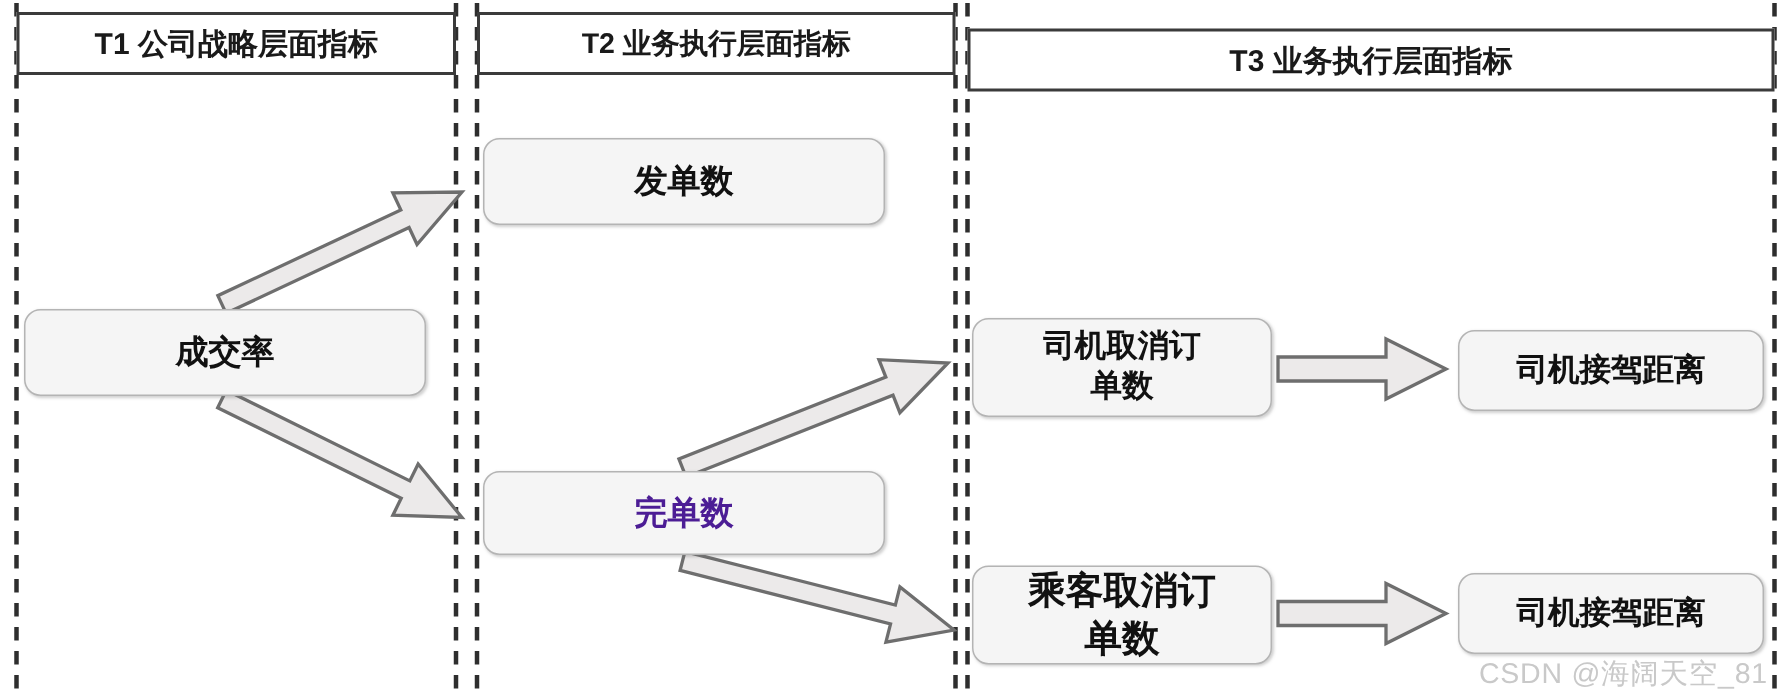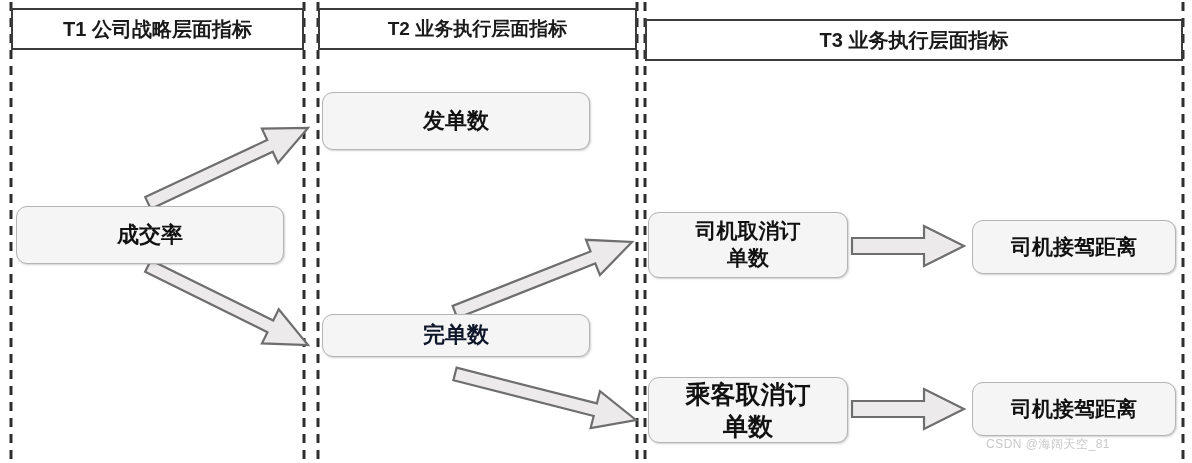--- a/index.html
+++ b/index.html
@@ -49,21 +49,21 @@
     text-align: center;
     color: #111111;
     font-weight: bold;
     line-height: 1.28;
     box-shadow: 1px 1px 2px rgba(120,120,120,0.35);
   }
   .node span { display: block; padding: 0 6px; }
   .watermark {
     position: absolute;
     color: #c9c9c9;
-    font-size: 12px;
+    font-size: 19px;
     white-space: nowrap;
     letter-spacing: 0.5px;
   }
 </style>
 </head>
 <body>
 
 <div id="stage">
 
   <svg class="layer" viewBox="0 0 1192 463" xmlns="http://www.w3.org/2000/svg">
@@ -101,21 +101,21 @@
       <div class="node" style="left: 16px; top: 206px; width: 268px; height: 58px; font-size: 22px; background: rgb(245, 245, 245); border-color: rgb(180, 180, 180); color: rgb(17, 17, 17);">
         <div>
           <span>成交率</span>
         </div>
       </div>
       <div class="node" style="left: 322px; top: 92px; width: 268px; height: 58px; font-size: 22px; background: rgb(245, 245, 245); border-color: rgb(180, 180, 180); color: rgb(17, 17, 17);">
         <div>
           <span>发单数</span>
         </div>
       </div>
-      <div class="node" style="left: 322px; top: 314px; width: 268px; height: 43px; font-size: 22px; background: rgb(245, 245, 245); border-color: rgb(180, 180, 180); color: #0f172a;">
+      <div class="node" style="left: 322px; top: 314px; width: 268px; height: 56px; font-size: 22px; background: rgb(245, 245, 245); border-color: rgb(180, 180, 180); color: #4c1d95;">
         <div>
           <span>完单数</span>
         </div>
       </div>
       <div class="node" style="left: 648px; top: 212px; width: 200px; height: 66px; font-size: 21px; background: rgb(245, 245, 245); border-color: rgb(180, 180, 180); color: rgb(17, 17, 17);">
         <div>
           <span>司机取消订</span>
           <span>单数</span>
         </div>
       </div>

